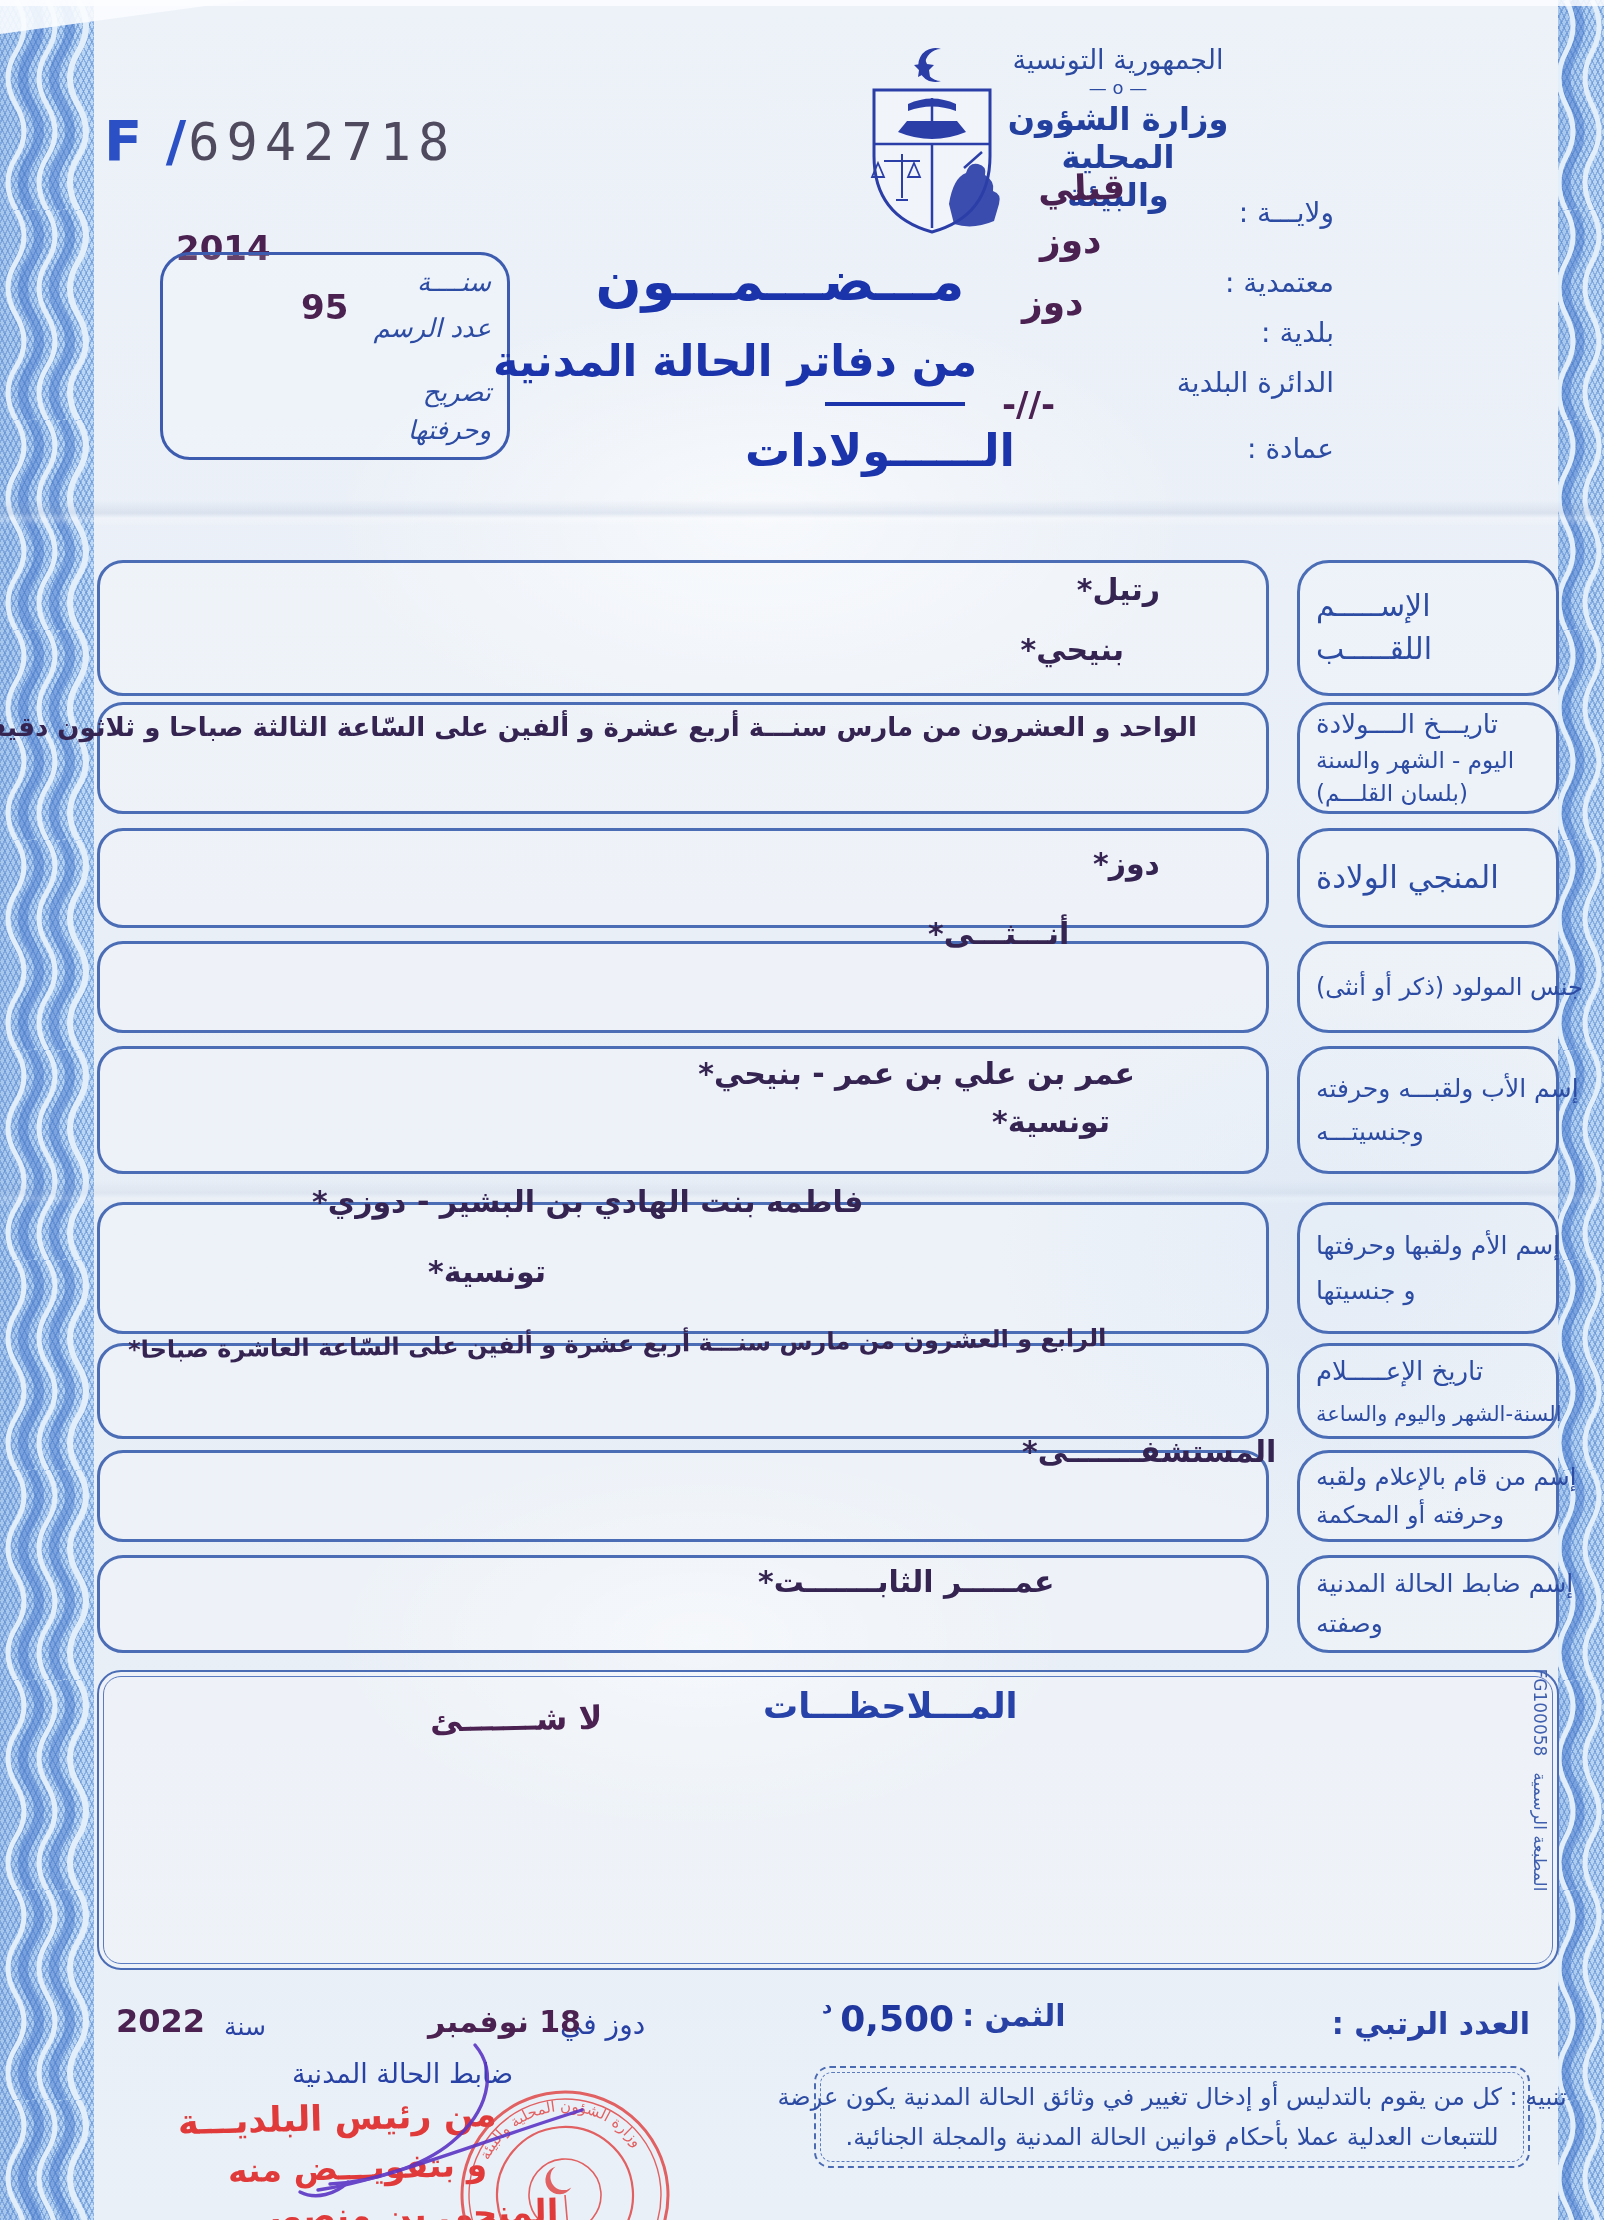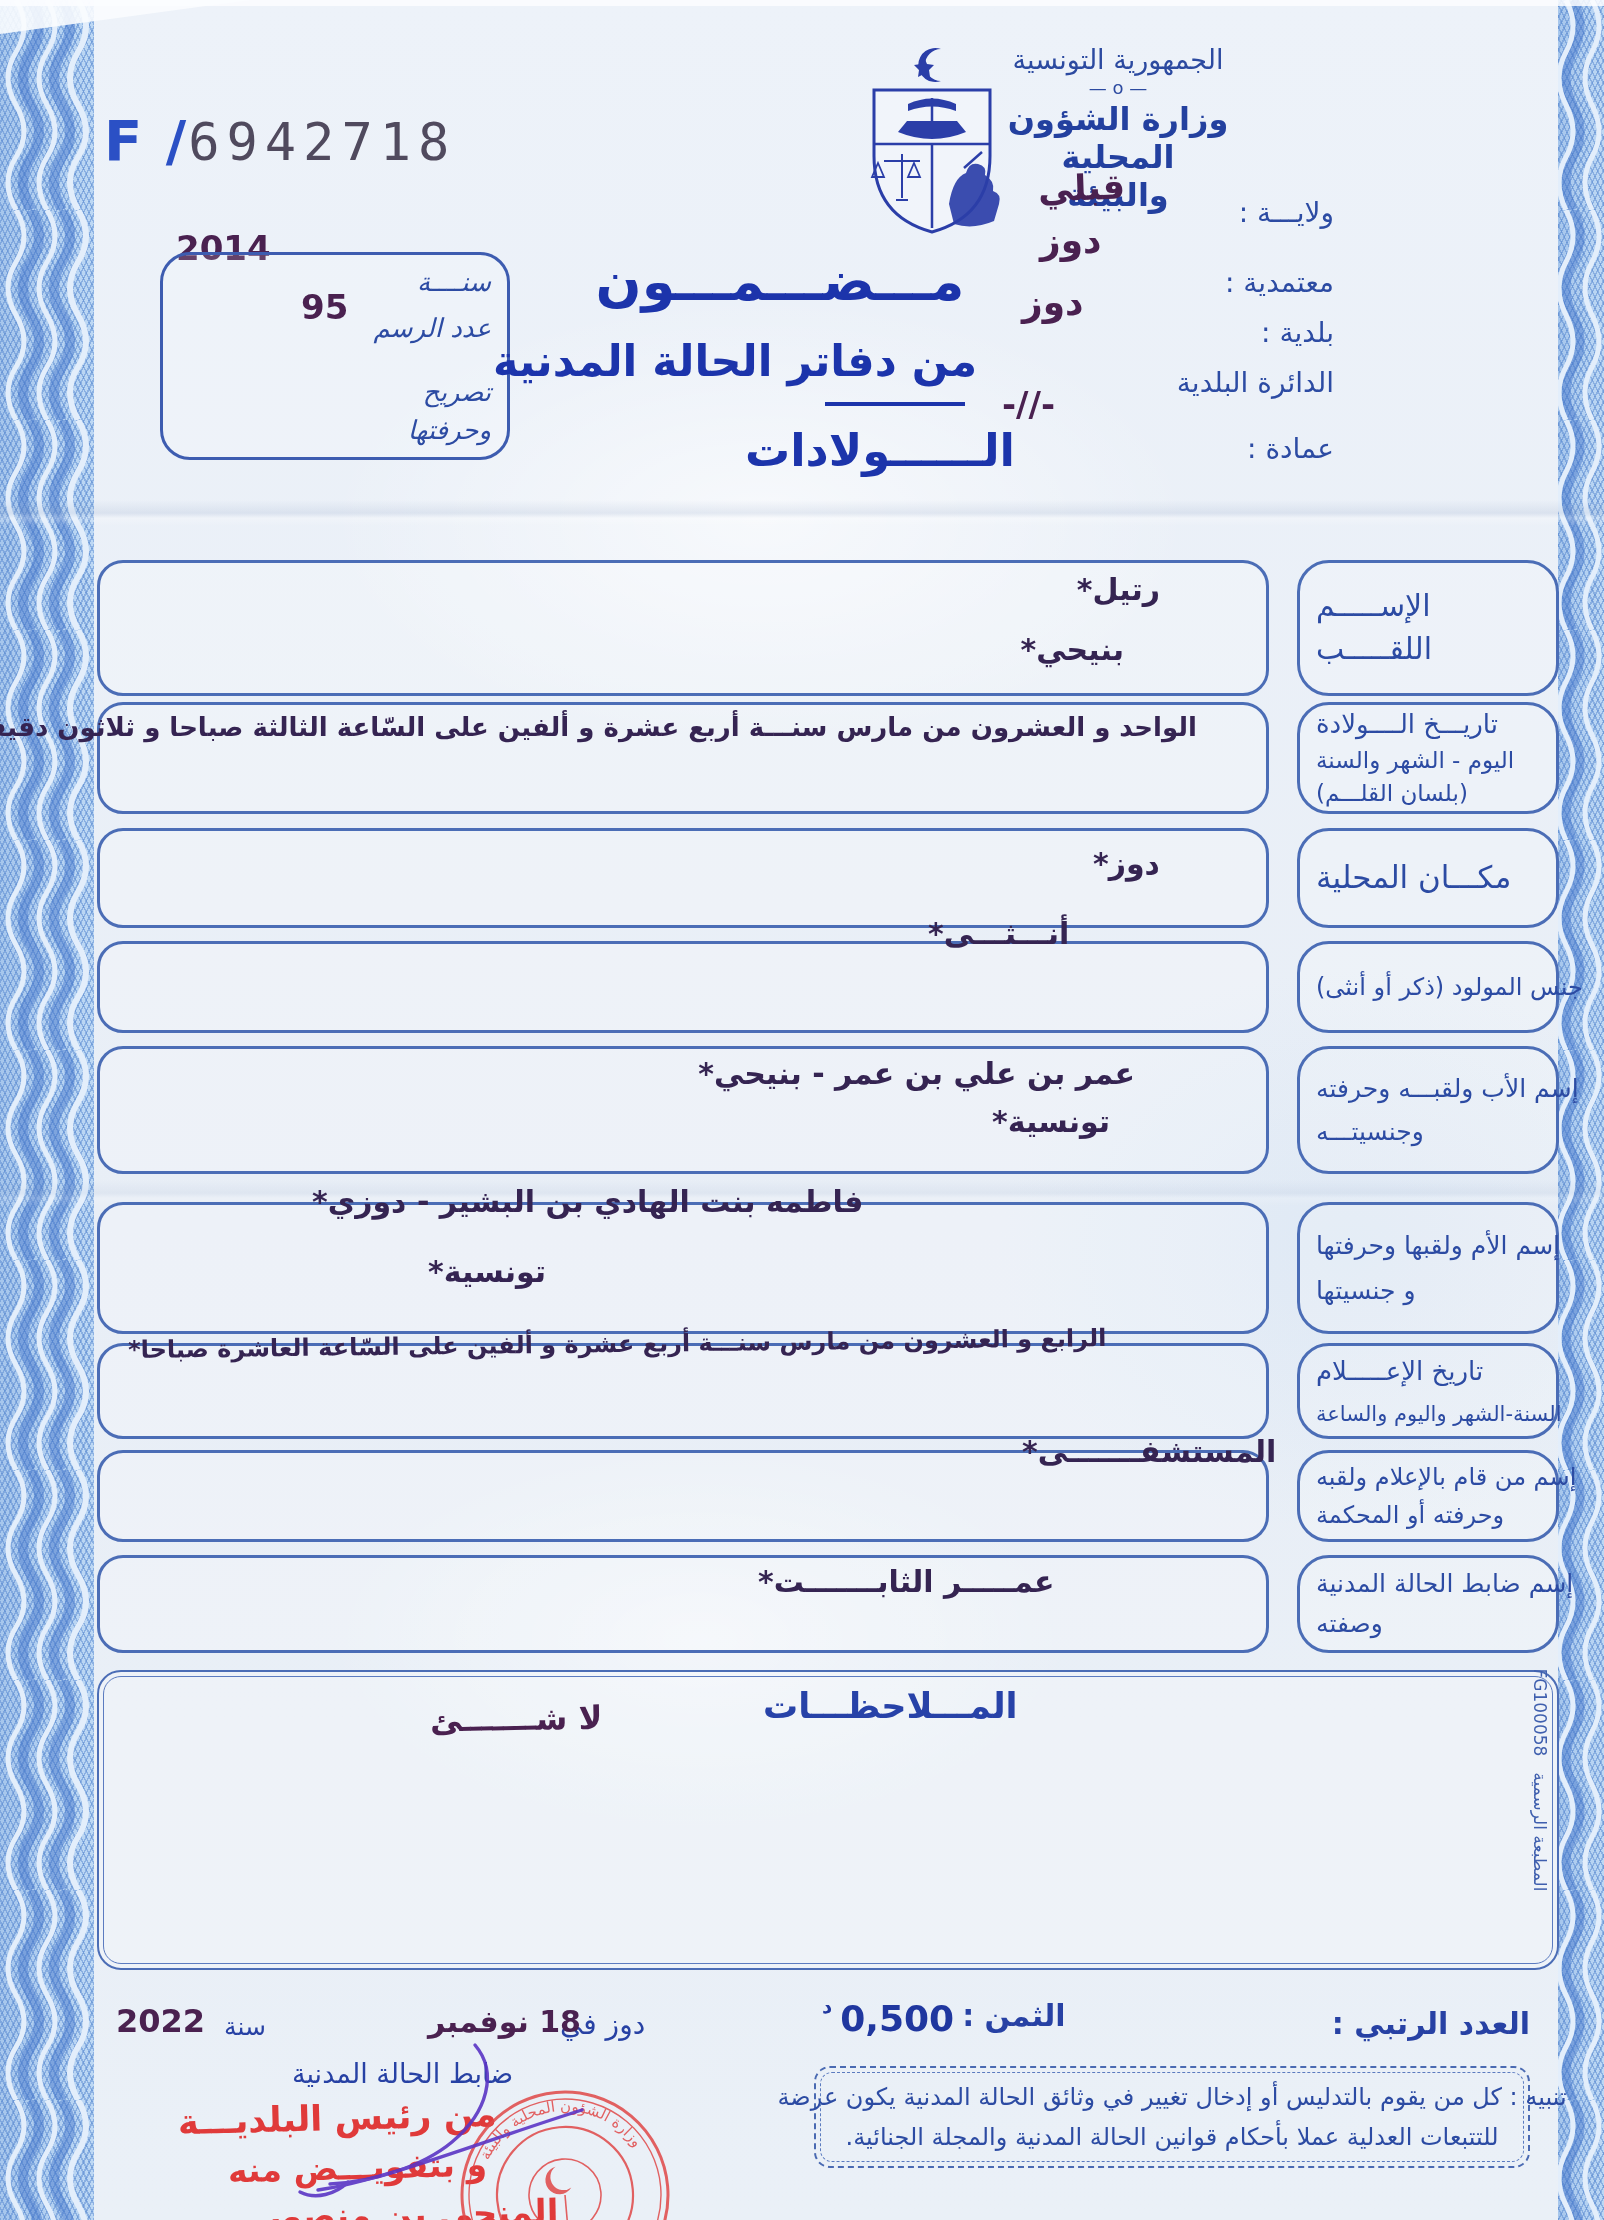--- a/index.html
+++ b/index.html
@@ -158,21 +158,21 @@
   <div class="vbox" style="top:702px;height:112px"></div>
   <div class="lbox" style="top:702px;height:112px;justify-content:center;gap:2px">
     <span class="lbl" style="font-size:26px">تاريـــخ الــــولادة</span>
     <span class="lbl" style="font-size:23px">اليوم - الشهر والسنة</span>
     <span class="lbl" style="font-size:23px">(بلسان القلـــم)</span>
   </div>
   <span class="val" style="right:407px;top:712px;font-size:26px">الواحد و العشرون من مارس سنـــة أربع عشرة و ألفين  على السّاعة الثالثة صباحا و ثلاثون دقيقة*</span>
 
   <div class="vbox" style="top:828px;height:100px"></div>
   <div class="lbox center" style="top:828px;height:100px">
-    <span class="lbl" style="font-size:31px">مكـــان المحلية</span>
+    <span class="lbl" style="font-size:31px">المنجي الولادة</span>
   </div>
   <span class="val" style="right:444px;top:846px">دوز*</span>
 
   <div class="vbox" style="top:941px;height:92px"></div>
   <div class="lbox center" style="top:941px;height:92px">
     <span class="lbl" style="font-size:24px">جنس المولود (ذكر أو أنثى)</span>
   </div>
   <span class="val" style="left:928px;top:916px">أنـــثـــى*</span>
 
   <div class="vbox" style="top:1046px;height:128px"></div>

